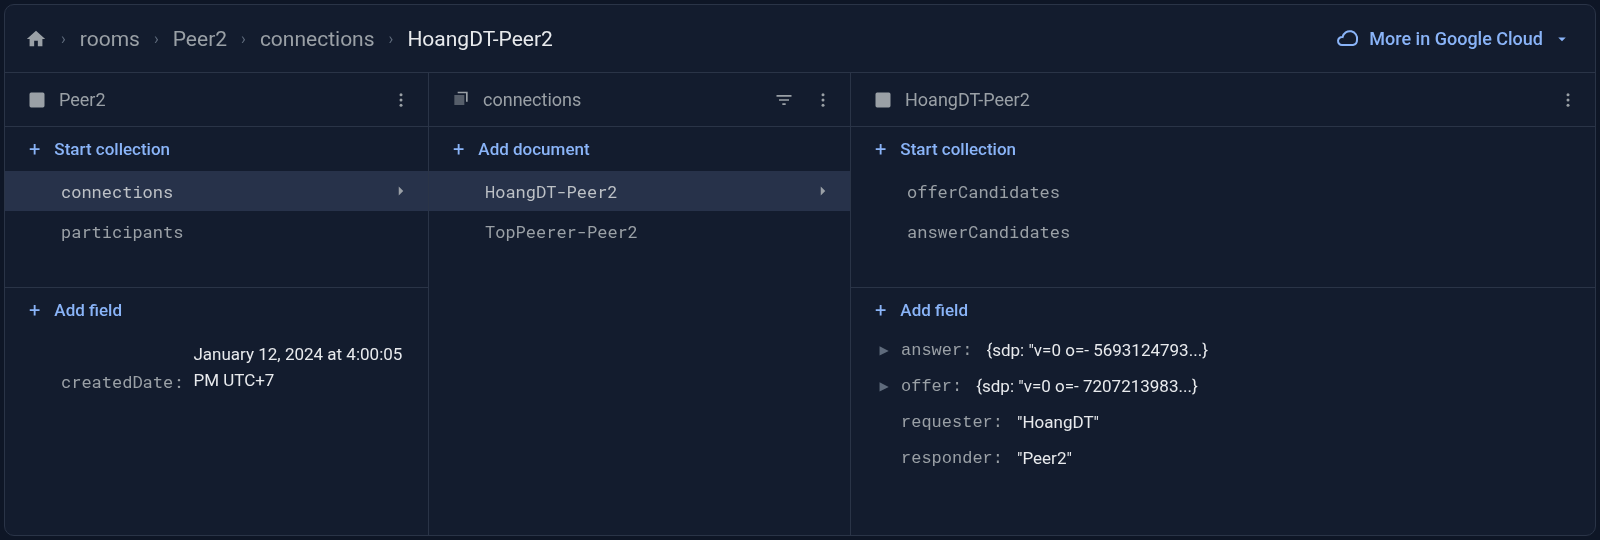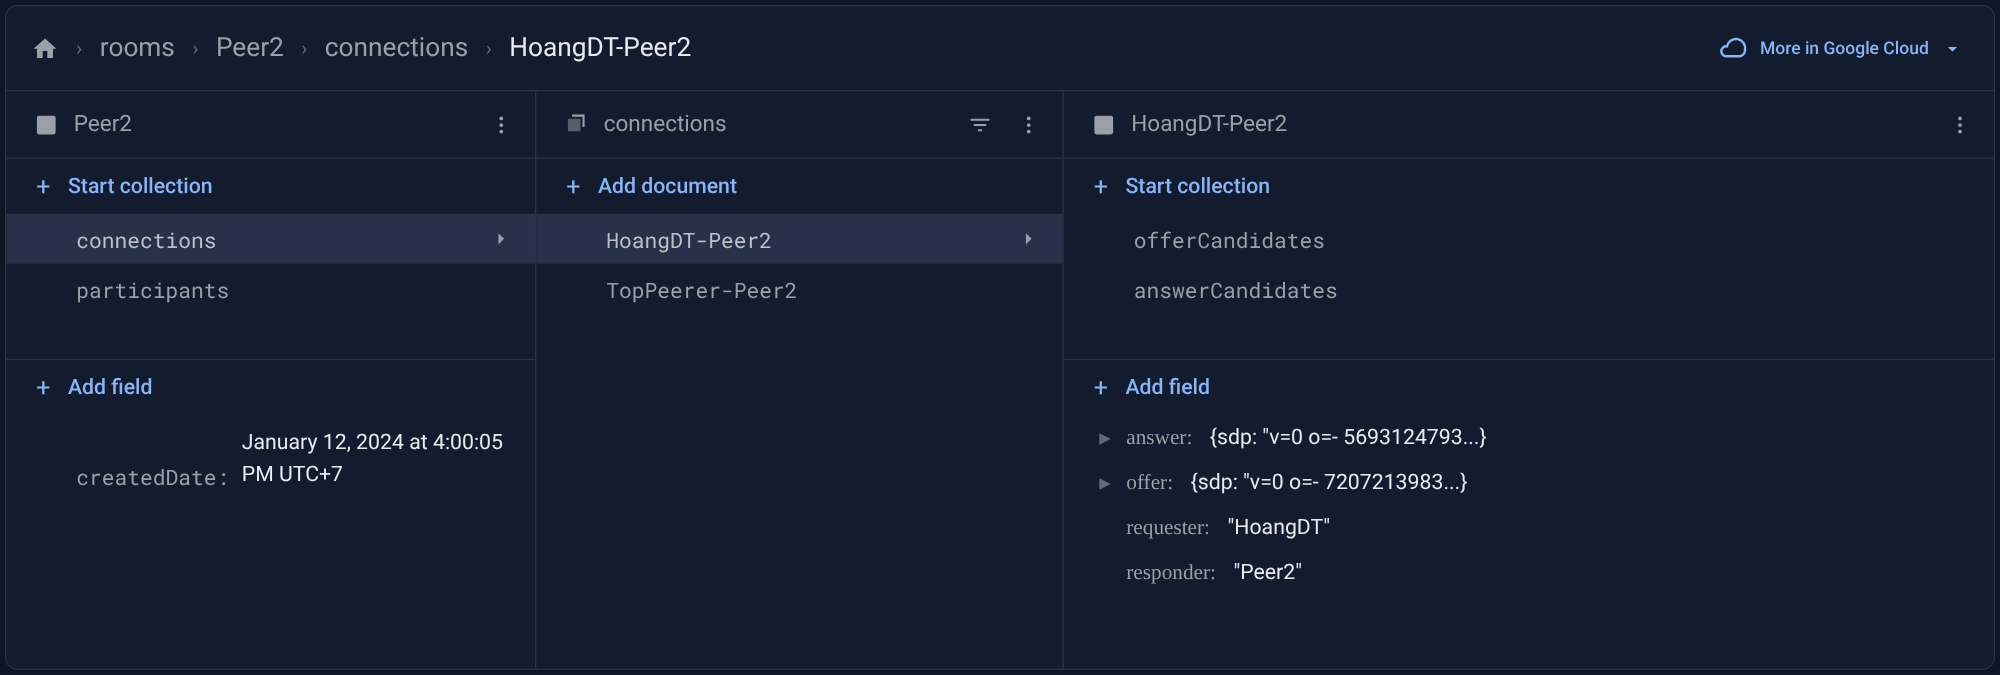--- a/index.html
+++ b/index.html
@@ -50,21 +50,21 @@
   }
   .home-icon {
     color: #9aa0a6;
     cursor: pointer;
   }
   .more-cloud {
     display: flex;
     align-items: center;
     gap: 10px;
     color: #8ab4f8;
-    font-size: 14px;
+    font-size: 18px;
     font-weight: 500;
     cursor: pointer;
   }
   
   .cols {
     display: flex;
     flex: 1;
     min-height: 0;
   }
   .col {
@@ -152,21 +152,21 @@
   }
   .caret {
     width: 18px;
     color: #5f6b7c;
     font-size: 12px;
     cursor: pointer;
     text-align: center;
   }
   .caret.empty { visibility: hidden; }
   .fk {
-    font-family: Liberation Serif, serif;
+    font-family: Liberation Mono, monospace;
     color: #9aa0a6;
   }
   .fv {
     color: #e8eaed;
     margin-left: 6px;
   }
   svg { display: block; }
 </style>
 </head>
 <body>

